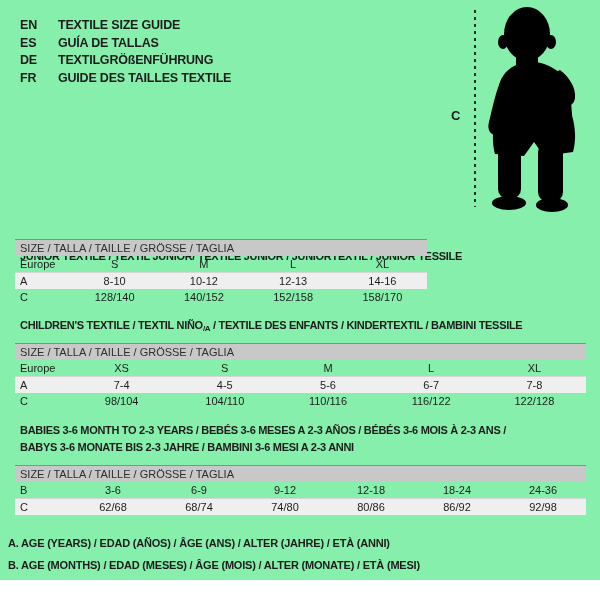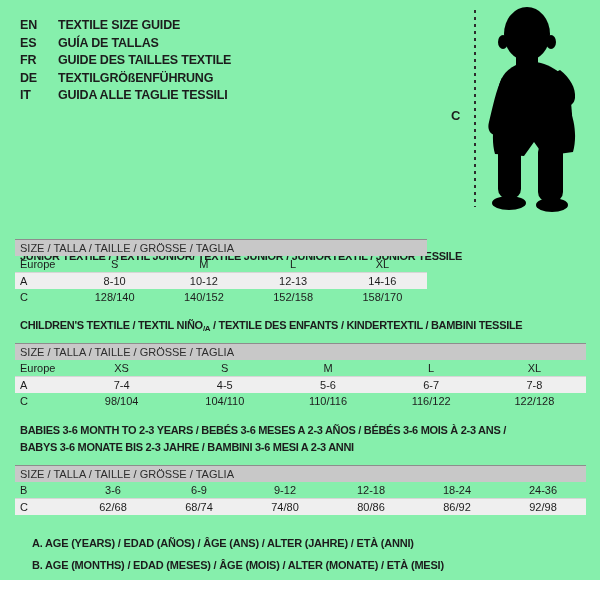--- a/index.html
+++ b/index.html
@@ -39,48 +39,44 @@
   table.size-table { width:100%; border-collapse:collapse; table-layout:fixed; font-size:11px; color:#1c1c1c; }
   table.size-table td { padding:0 5px; height:16px; line-height:16px; overflow:hidden; }
   col.c0 { width:55px; }
   td.hdrcell { background:#c8c8c8; border-top:1px solid #8d8d8d; color:#2d2d2d; height:15px; line-height:15px; }
   td.lbl { text-align:left; }
   td.val { text-align:center; }
   tr.first td { border-bottom:1px solid #d6d6d6; }
   tr.stripe td { background:#efefef; }
 
   
-  .footnotes { position:absolute; left:32px; top:533px; font-size:11px; font-weight:bold; letter-spacing:-0.2px; }
+  .footnotes { position:absolute; left:8px; top:533px; font-size:11px; font-weight:bold; letter-spacing:-0.2px; }
   .footnotes div { line-height:21.5px; white-space:nowrap; }
 </style>
 </head>
 <body>
 
 <div class="page">
 
   <div class="lang-block">
     <div class="lang-row">
       <span class="lang-code">EN</span>
       <span class="lang-title">TEXTILE SIZE GUIDE</span>
     </div>
     <div class="lang-row">
       <span class="lang-code">ES</span>
       <span class="lang-title">GUÍA DE TALLAS</span>
     </div>
     <div class="lang-row">
+      <span class="lang-code">DE</span>
+      <span class="lang-title">TEXTILGRÖßENFÜHRUNG</span>
+    </div>
+    <div class="lang-row">
       <span class="lang-code">FR</span>
       <span class="lang-title">GUIDE DES TAILLES TEXTILE</span>
-    </div>
-    <div class="lang-row">
-      <span class="lang-code">DE</span>
-      <span class="lang-title">TEXTILGRÖßENFÜHRUNG</span>
-    </div>
-    <div class="lang-row">
-      <span class="lang-code">IT</span>
-      <span class="lang-title">GUIDA ALLE TAGLIE TESSILI</span>
     </div>
   </div>
 
   <div class="dash-line"></div>
   <div class="c-label">C</div>
   <svg class="toddler" width="100" height="208" viewBox="0 0 100 208" xmlns="http://www.w3.org/2000/svg">
     <ellipse cx="41" cy="30" rx="23" ry="27"></ellipse>
     <ellipse cx="17" cy="38" rx="5" ry="7"></ellipse>
     <ellipse cx="65" cy="38" rx="5" ry="7"></ellipse>
     <rect x="30" y="46" width="22" height="20"></rect>

